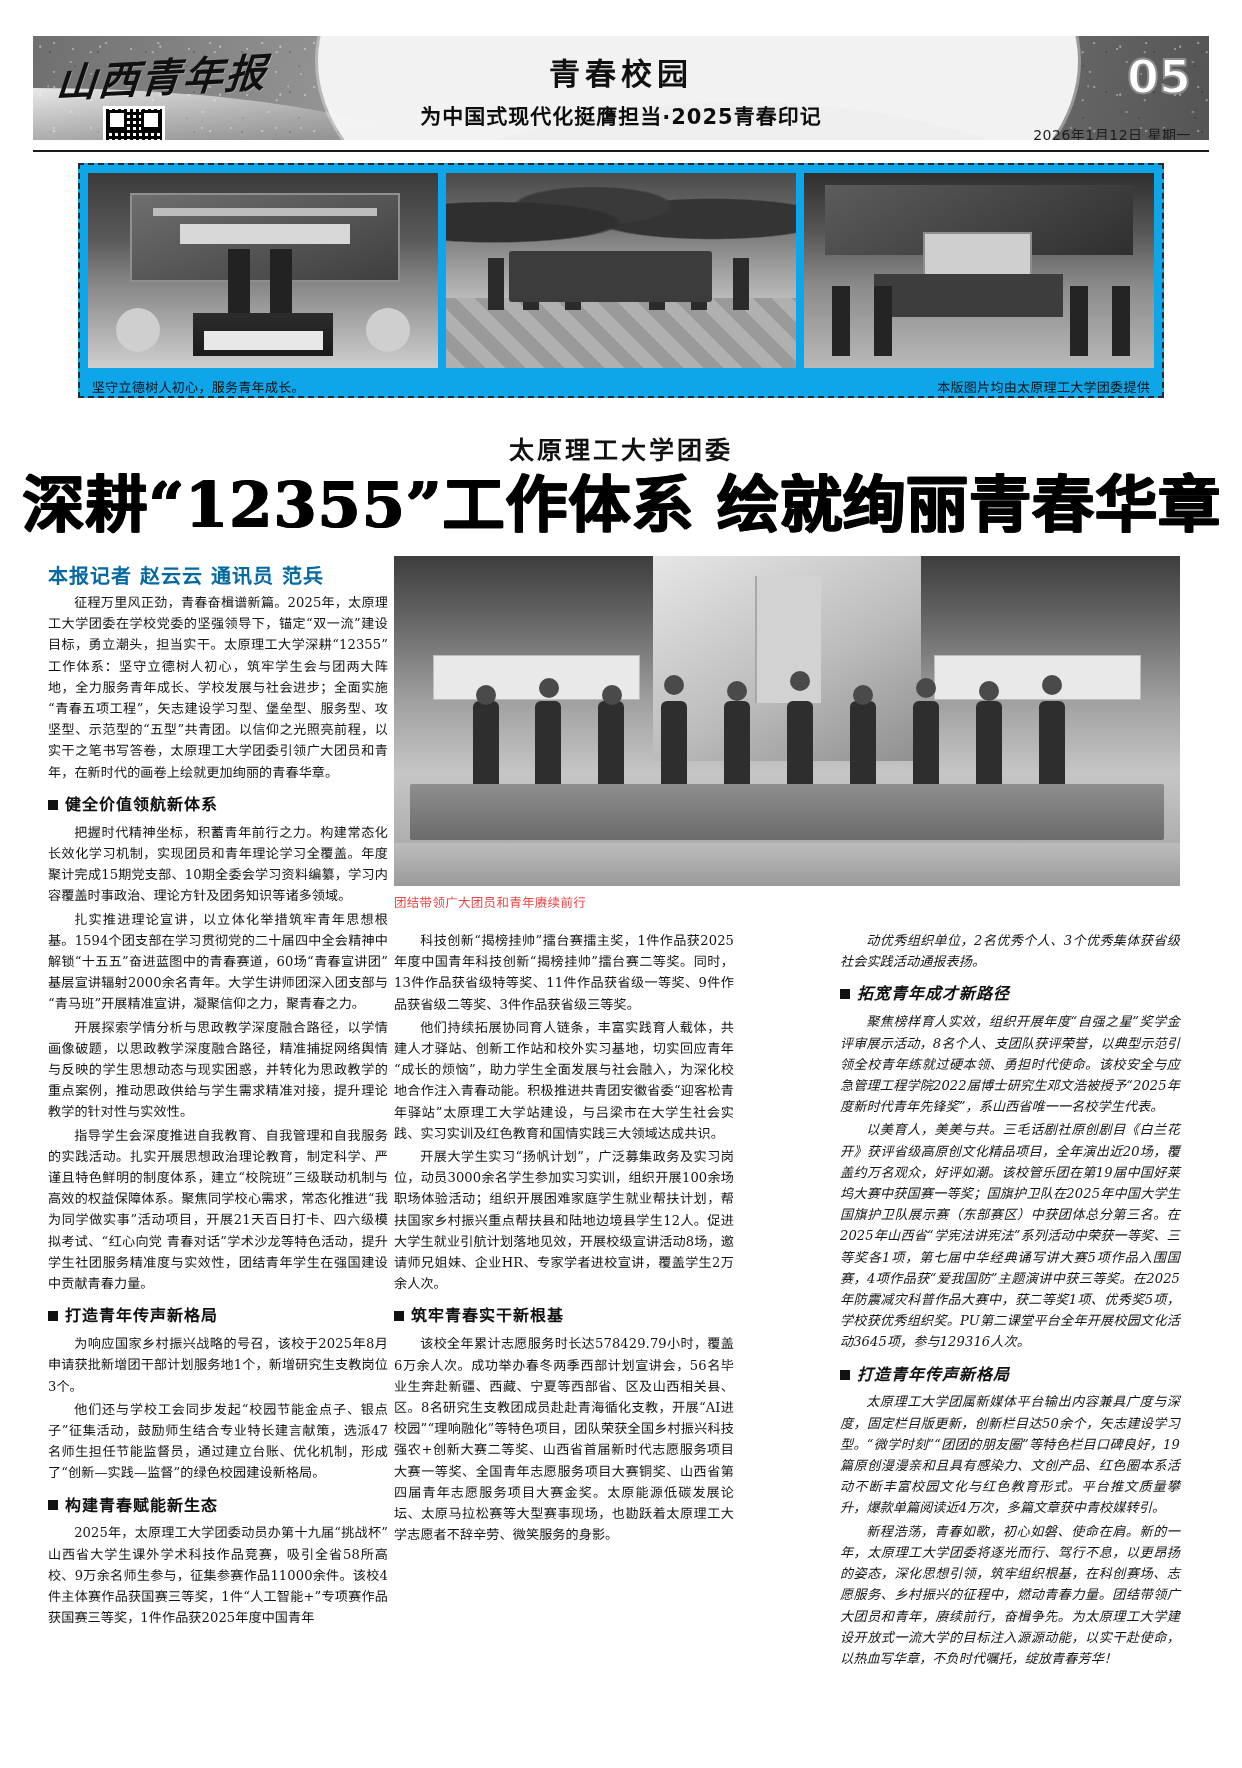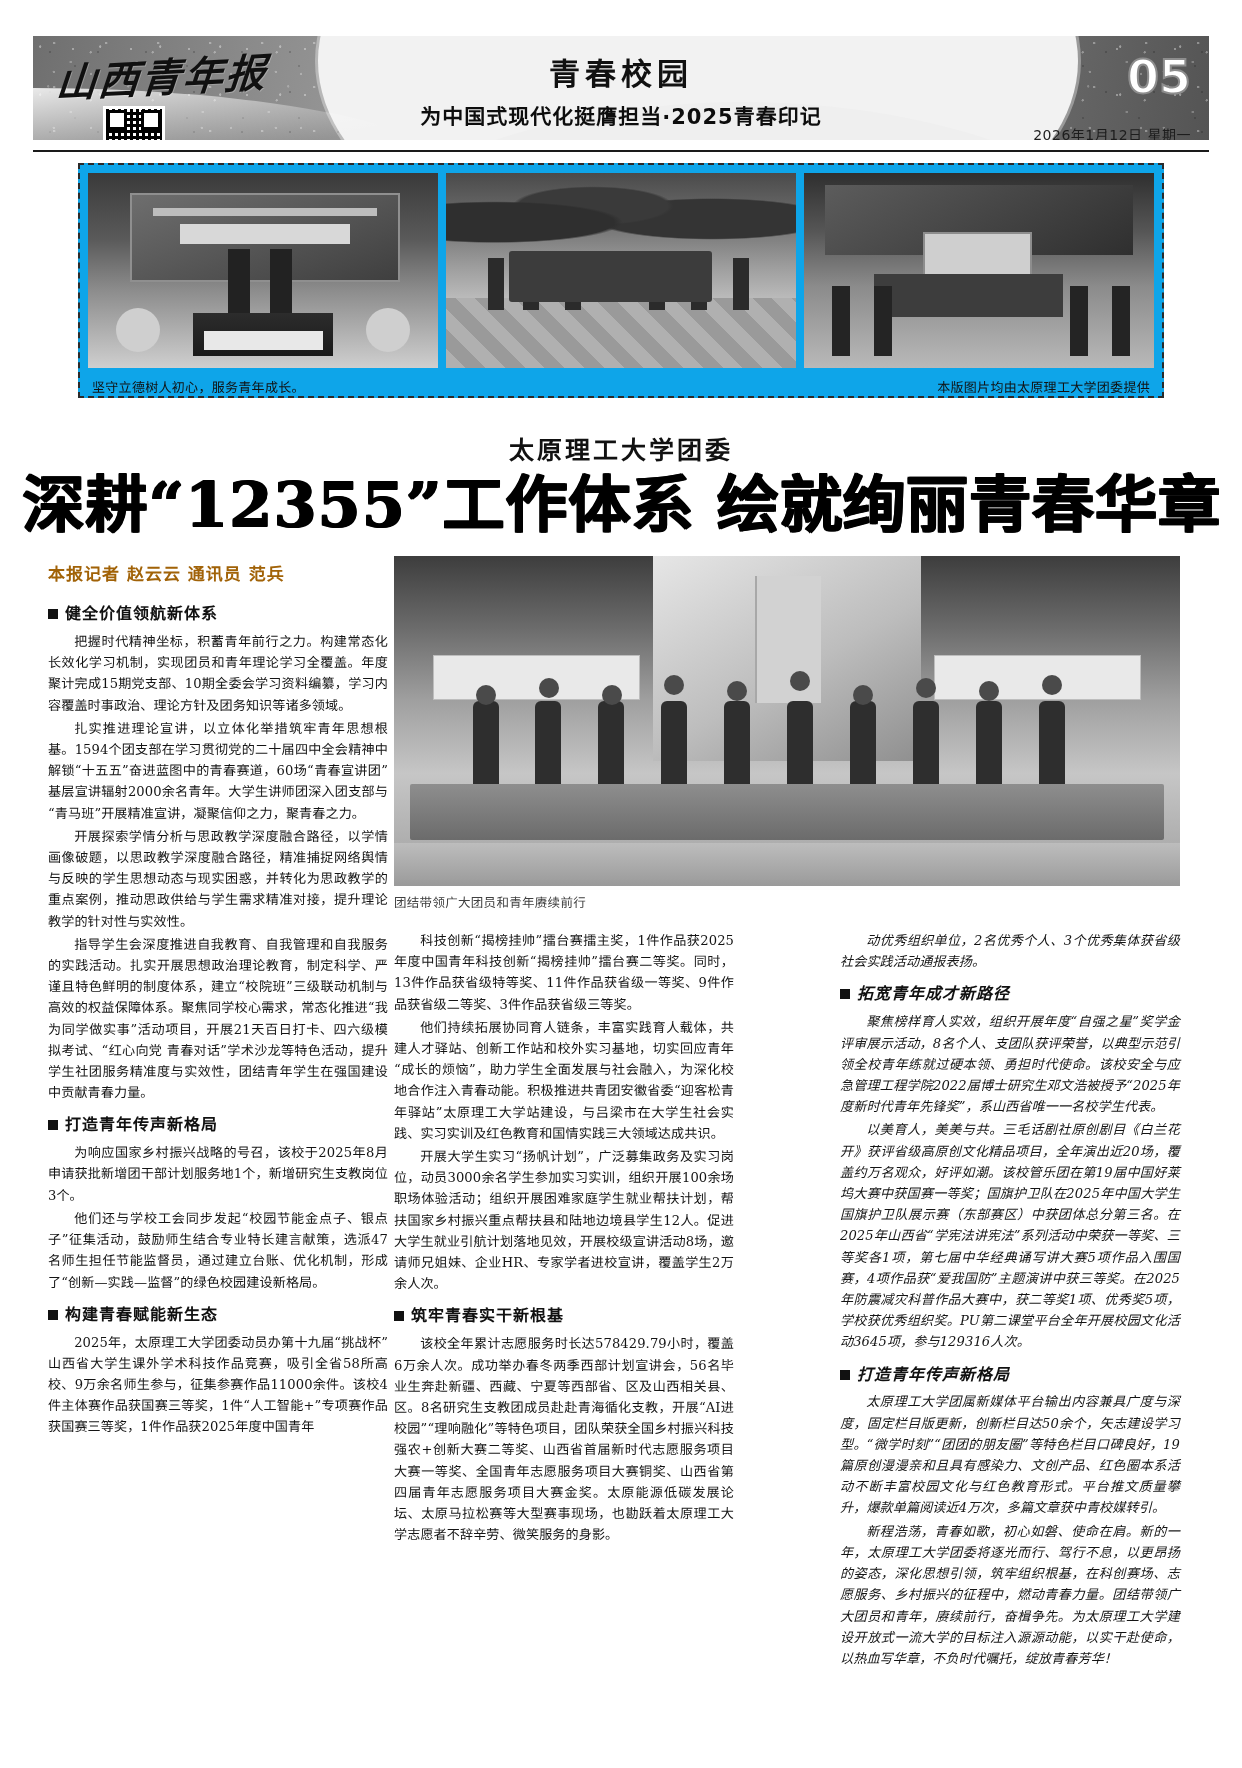--- a/index.html
+++ b/index.html
@@ -153,21 +153,21 @@
     position:absolute;left:0;right:0;top:470px;text-align:center;
     font-family:"DejaVu Serif","Liberation Serif",serif;
     font-size:62px;font-weight:900;color:#000;letter-spacing:1px;
     white-space:nowrap;line-height:1.12;
     text-shadow:1.6px 0 0 #000,0 1.2px 0 #000,1.6px 1.2px 0 #000;
   }
 
   
   .byline{
     position:absolute;left:48px;top:560px;width:340px;
-    font-size:17px;font-weight:700;color:#a16207;letter-spacing:1px;
+    font-size:20px;font-weight:700;color:#0369a1;letter-spacing:1px;
   }
   .col{
     position:absolute;width:340px;
     font-family:"DejaVu Serif","Liberation Serif",serif;
     font-size:13.1px;line-height:1.62;color:#141414;
     text-align:justify;text-justify:inter-ideograph;
     letter-spacing:.1px;
   }
   .col p{margin:0 0 2px 0;text-indent:2em;}
   .c1{left:48px;top:592px;height:870px;}
@@ -191,21 +191,21 @@
   .f-mon{position:absolute;left:33%;top:0;width:34%;height:62%;background:linear-gradient(150deg,#e6e6e6,#bdbdbd 55%,#8f8f8f);}
   .f-mon .col-t{position:absolute;left:38%;top:10%;width:24%;height:62%;background:#d2d2d2;border-left:2px solid #a8a8a8;}
   .f-bn-l{position:absolute;left:5%;top:30%;width:26%;height:13%;background:#e9e9e9;border:1px solid #bdbdbd;}
   .f-bn-r{position:absolute;right:5%;top:30%;width:26%;height:13%;background:#e9e9e9;border:1px solid #bdbdbd;}
   .f-big{position:absolute;left:2%;bottom:14%;width:96%;height:17%;background:linear-gradient(180deg,#8e8e8e,#6b6b6b);border-radius:2px;}
   .f-ground{position:absolute;left:0;bottom:0;width:100%;height:13%;background:linear-gradient(180deg,#bdbdbd,#9a9a9a);}
   .f-p{position:absolute;bottom:30%;width:26px;height:86px;background:#2e2e2e;border-radius:6px 6px 0 0;}
   .f-head{position:absolute;width:20px;height:20px;border-radius:50%;background:#4a4a4a;}
   .fcap{
     position:absolute;left:394px;top:892px;width:786px;
-    font-size:12.5px;color:#404040;letter-spacing:.3px;
+    font-size:12.5px;color:#ef4444;letter-spacing:.3px;
   }
 </style>
 </head>
 <body>
 
 <div class="page">
 
   <div class="masthead">
     <div class="mh-noise"></div>
     <div class="skyline">
@@ -320,20 +320,21 @@
     <div class="f-p" style="left:74%"></div>
       <div class="f-head" style="left:74.4%;bottom:56%"></div>
     <div class="f-p" style="left:82%"></div>
       <div class="f-head" style="left:82.4%;bottom:58%"></div>
     <div class="f-big"></div>
     <div class="f-ground"></div>
   </div>
   <div class="fcap">团结带领广大团员和青年赓续前行</div>
 
   <div class="col c1">
+      <p>征程万里风正劲，青春奋楫谱新篇。2025年，太原理工大学团委在学校党委的坚强领导下，锚定“双一流”建设目标，勇立潮头，担当实干。太原理工大学深耕“12355”工作体系：坚守立德树人初心，筑牢学生会与团两大阵地，全力服务青年成长、学校发展与社会进步；全面实施“青春五项工程”，矢志建设学习型、堡垒型、服务型、攻坚型、示范型的“五型”共青团。以信仰之光照亮前程，以实干之笔书写答卷，太原理工大学团委引领广大团员和青年，在新时代的画卷上绘就更加绚丽的青春华章。</p>
       <div class="sub">
         <span class="sq"></span>
         <span>健全价值领航新体系</span>
       </div>
       <p>把握时代精神坐标，积蓄青年前行之力。构建常态化长效化学习机制，实现团员和青年理论学习全覆盖。年度聚计完成15期党支部、10期全委会学习资料编纂，学习内容覆盖时事政治、理论方针及团务知识等诸多领域。</p>
       <p>扎实推进理论宣讲，以立体化举措筑牢青年思想根基。1594个团支部在学习贯彻党的二十届四中全会精神中解锁“十五五”奋进蓝图中的青春赛道，60场“青春宣讲团”基层宣讲辐射2000余名青年。大学生讲师团深入团支部与“青马班”开展精准宣讲，凝聚信仰之力，聚青春之力。</p>
       <p>开展探索学情分析与思政教学深度融合路径，以学情画像破题，以思政教学深度融合路径，精准捕捉网络舆情与反映的学生思想动态与现实困惑，并转化为思政教学的重点案例，推动思政供给与学生需求精准对接，提升理论教学的针对性与实效性。</p>
       <p>指导学生会深度推进自我教育、自我管理和自我服务的实践活动。扎实开展思想政治理论教育，制定科学、严谨且特色鲜明的制度体系，建立“校院班”三级联动机制与高效的权益保障体系。聚焦同学校心需求，常态化推进“我为同学做实事”活动项目，开展21天百日打卡、四六级模拟考试、“红心向党 青春对话”学术沙龙等特色活动，提升学生社团服务精准度与实效性，团结青年学生在强国建设中贡献青春力量。</p>
       <div class="sub">
         <span class="sq"></span>

